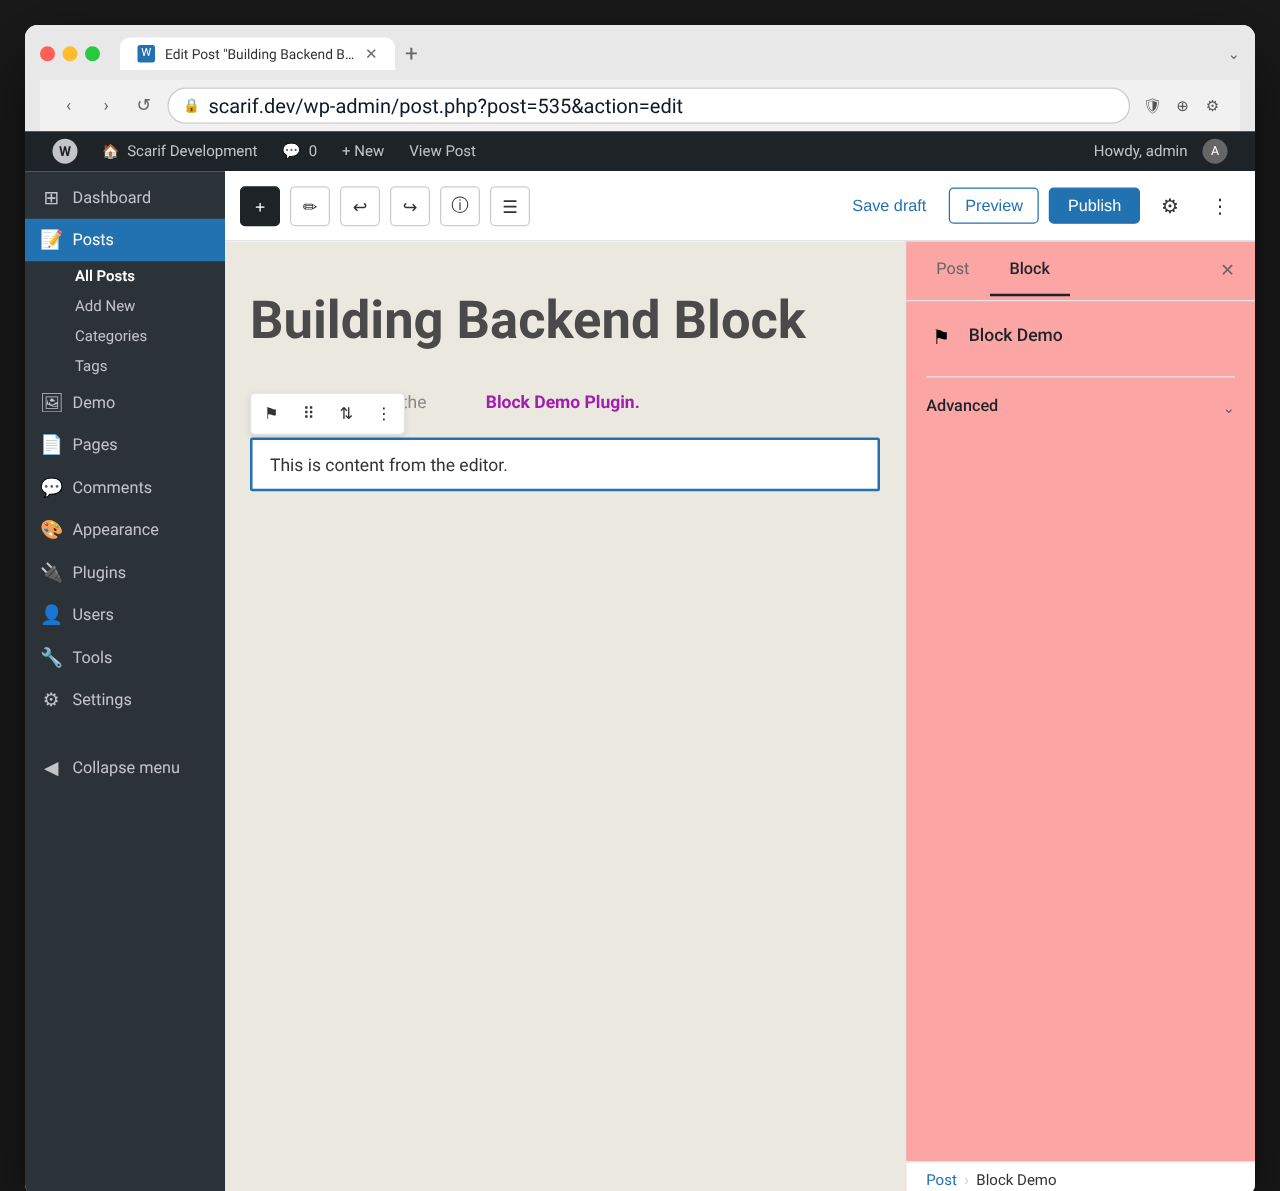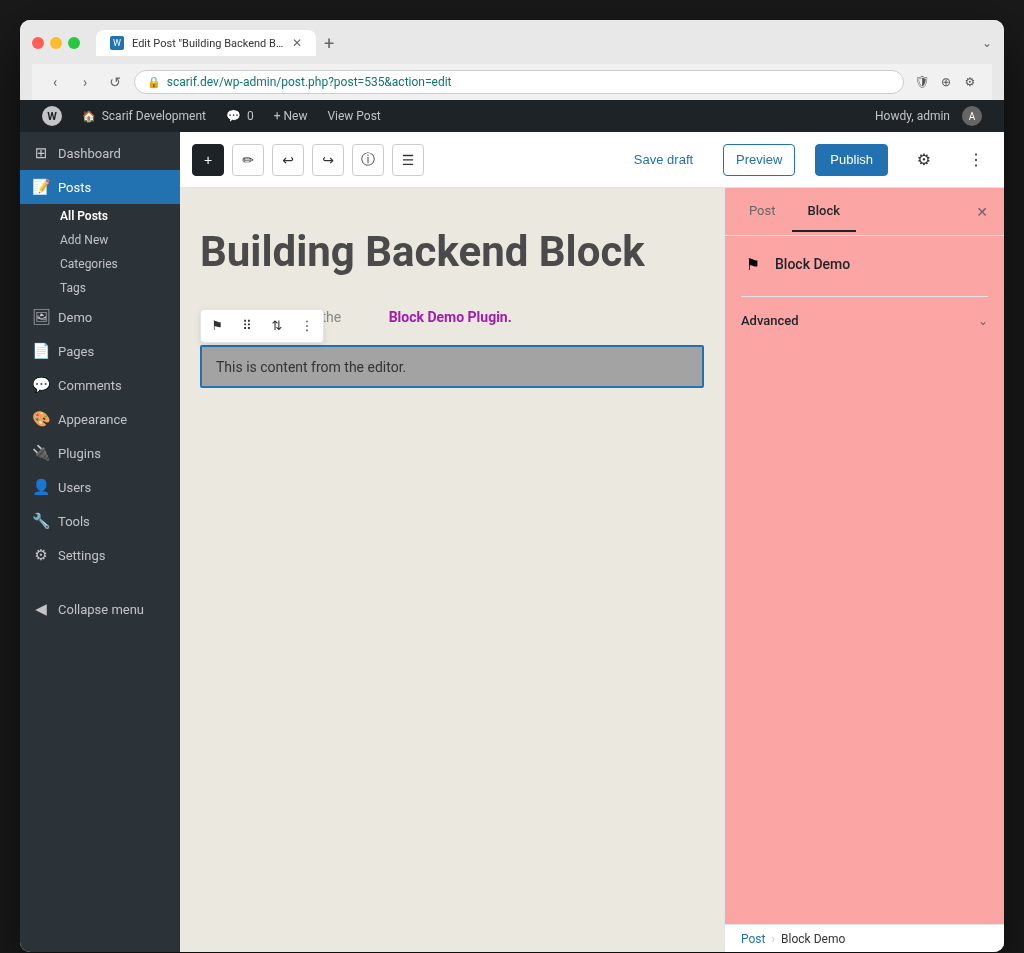--- a/index.html
+++ b/index.html
@@ -119,21 +119,21 @@
       background: #fff;
       border: 1px solid #ccc;
       border-radius: 20px;
       padding: 4px 12px;
       font-size: 12px;
       color: #333;
       display: flex;
       align-items: center;
       gap: 6px;
     }
-    .address-text { flex: 1; font-size: 12px; color: #0f766e; }
+    .address-text { flex: 1; font-size: 16px; color: #0f172a; }
     .nav-icons {
       display: flex;
       gap: 4px;
     }
     .nav-icon {
       width: 20px;
       height: 20px;
       border-radius: 50%;
       display: flex;
       align-items: center;
@@ -271,21 +271,22 @@
       color: #333;
     }
     .toolbar-btn.primary {
       background: #1d2327;
       color: #fff;
       border-color: #1d2327;
     }
     .toolbar-spacer { flex: 1; }
     .toolbar-right {
       display: flex;
-      gap: 20px;
+      align-items: center;
+      gap: 8px;
     }
     .btn-save-draft {
       background: none;
       border: none;
       color: #2271b1;
       font-size: 13px;
       cursor: pointer;
       padding: 6px 10px;
       border-radius: 4px;
     }
@@ -400,21 +401,21 @@
       max-width: 520px;
       width: 100%;
     }
     .paragraph-text strong { color: #a21caf; font-weight: 700; padding-left: 44px; }
     .custom-block {
       width: 100%;
       max-width: 520px;
     }
     .custom-block-inner {
       border: 2px solid #2271b1;
-      background: #a3a3a3;
+      background: #ffffff;
       padding: 10px 14px;
       border-radius: 2px;
     }
     .custom-block-text {
       color: #333;
       font-size: 14px;
     }
     .end-text {
       color: #bbb;
       font-size: 16px;

